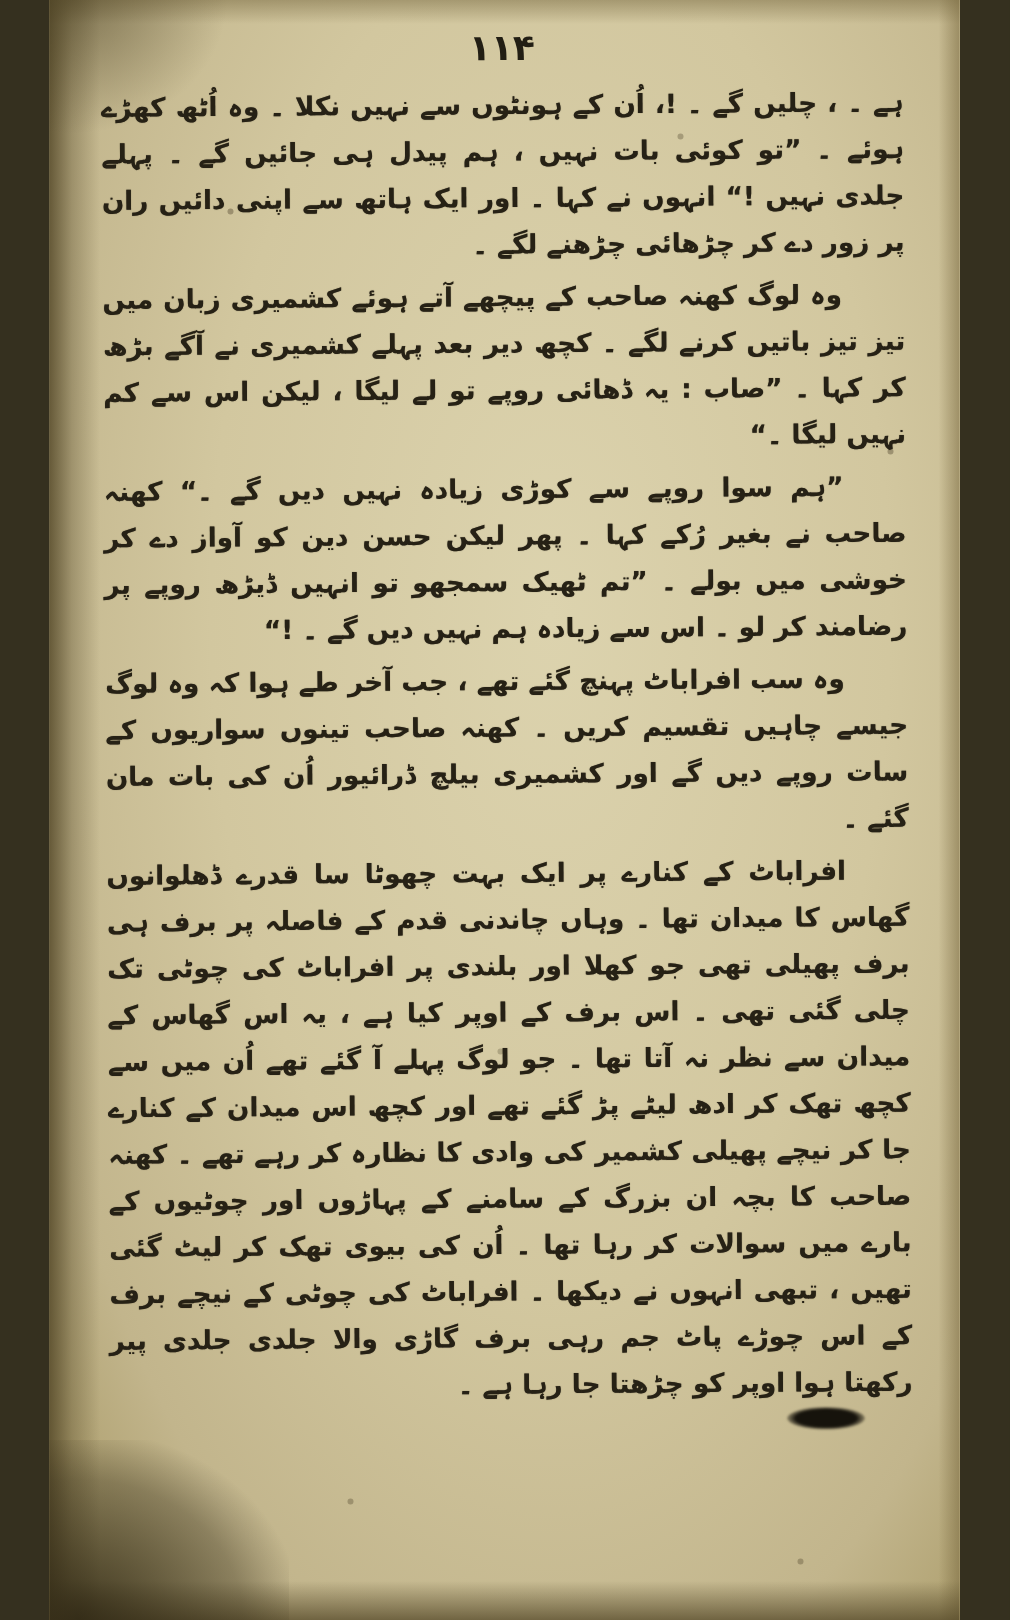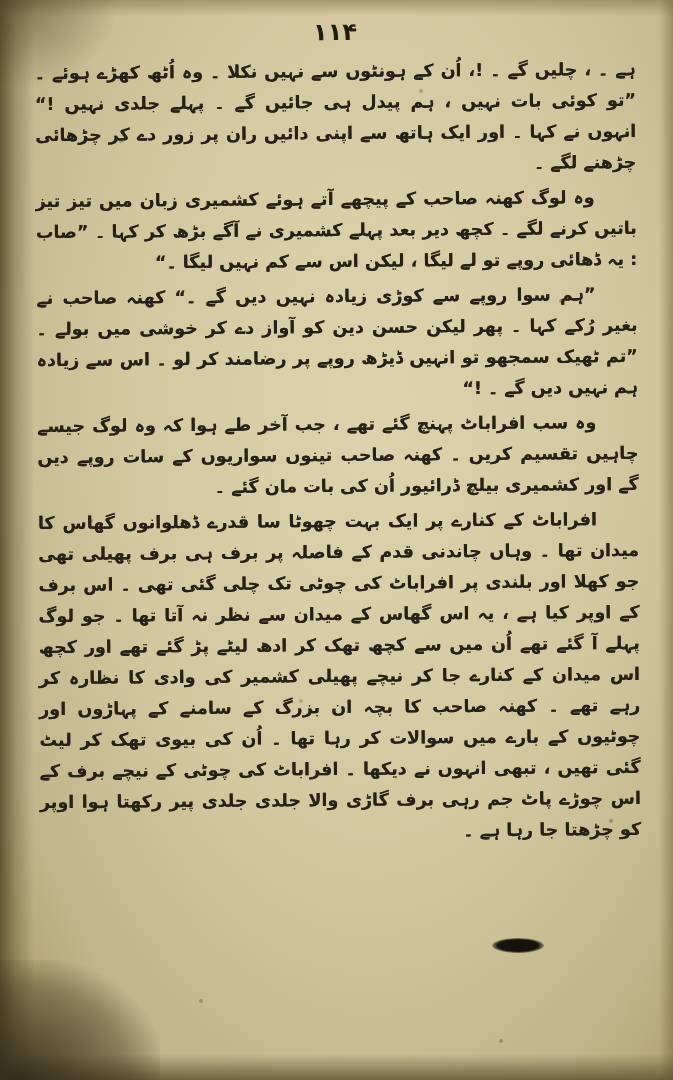--- a/index.html
+++ b/index.html
@@ -2,21 +2,21 @@
 <html lang="ur" dir="rtl"><head>
 <meta charset="utf-8">
 <style>
   html, body {
     margin: 0;
     padding: 0;
     background: #35301f;
   }
   .page {
     position: relative;
-    width: 673px;
+    width: 607px;
     height: 1080px;
     margin: 0 auto;
     overflow: hidden;
     background:
       radial-gradient(ellipse at 55% 38%, #dcd3ae 0%, #d2c79f 48%, #c2b58c 78%, #a3945f 100%);
     font-family: "DejaVu Sans", sans-serif;
     box-sizing: border-box;
   }
   
   .edge-left {

